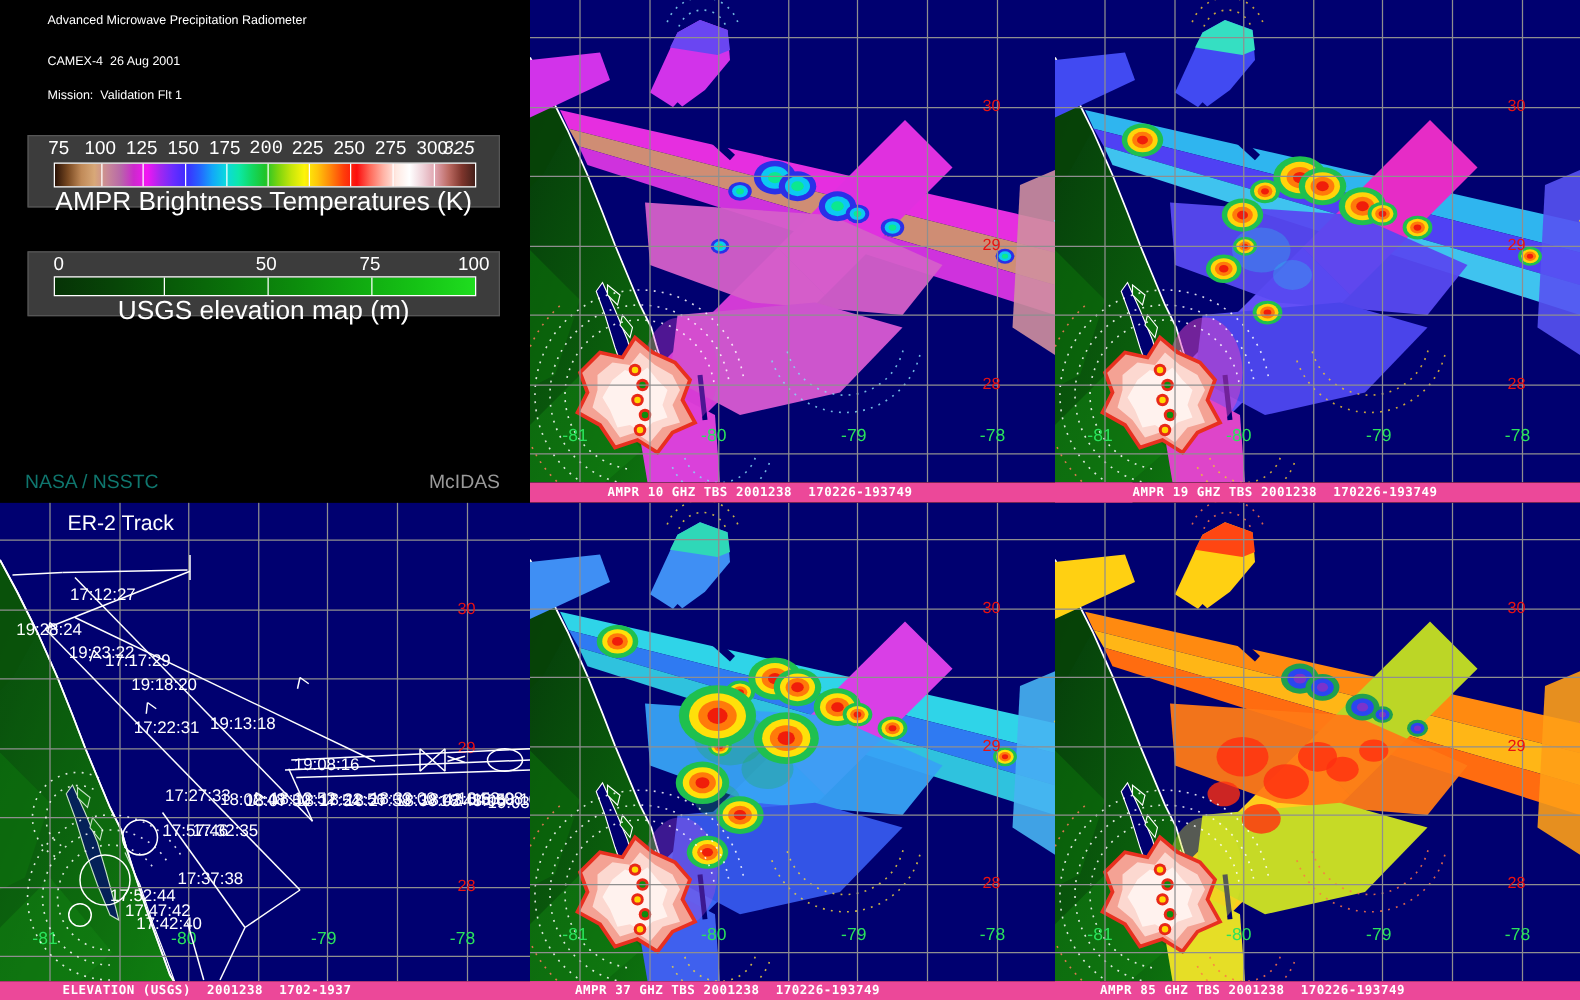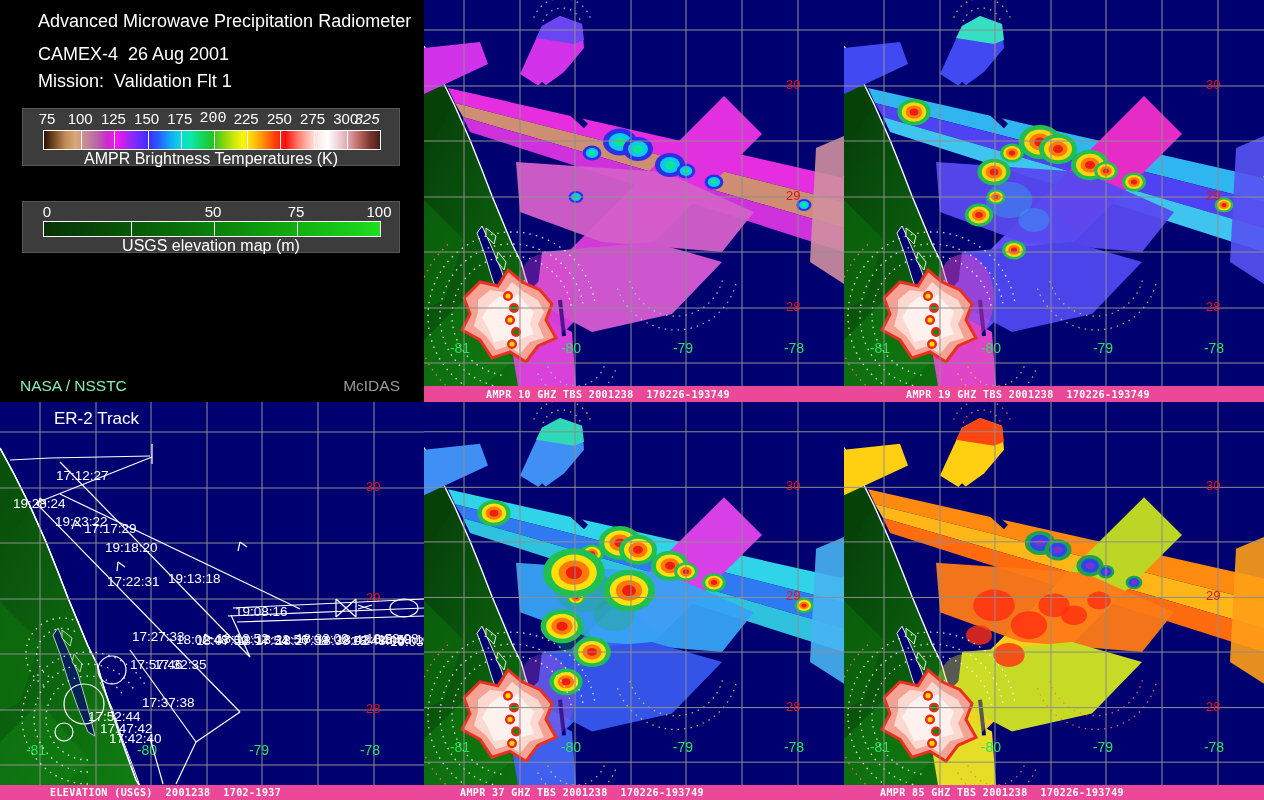--- a/index.html
+++ b/index.html
@@ -4,28 +4,28 @@
 <style>
   html,body{margin:0;padding:0;background:#000;}
   body{width:1264px;height:800px;position:relative;overflow:hidden;
        font-family:"Liberation Sans",sans-serif;-webkit-font-smoothing:none;}
   .cell{position:absolute;overflow:hidden;}
   .mapcell svg{display:block;width:100%;height:100%;}
   .caption{background:#ec4899;color:#fff;font-family:"DejaVu Sans Mono",monospace;
            font-weight:bold;font-size:10px;letter-spacing:.4px;white-space:pre;
            display:flex;align-items:center;}
   #header-panel{background:#000;color:#fff;}
-  .hline{position:absolute;left:38px;font-size:18px;color:#fff;white-space:pre;}
+  .hline{position:absolute;left:38px;font-size:10px;color:#fff;white-space:pre;}
   .scalebox{position:absolute;left:22px;width:378px;background:#3c3c3c;
             border:1px solid #565656;box-sizing:border-box;padding-left:32px;}
   .tickrow{position:absolute;left:0;top:1px;width:100%;height:17px;}
   .tickrow span{position:absolute;transform:translateX(-50%);font-size:15px;color:#fff;}
   .gradbar{position:absolute;left:20px;width:338px;border:1px solid #fff;box-sizing:border-box;}
   .gradbar i{position:absolute;top:0;width:1px;height:100%;background:#fff;}
-  .scalelabel{position:absolute;left:0;width:100%;text-align:center;font-size:16px;color:#fff;}
+  .scalelabel{position:absolute;left:0;width:100%;text-align:center;font-size:21px;color:#fff;}
   .credit{position:absolute;bottom:7px;font-size:15.5px;}
   #er2-title{position:absolute;left:54px;top:7px;font-size:17px;color:#fff;z-index:3;}
   svg text{font-family:"Liberation Sans",sans-serif;}
 </style>
 </head>
 <body>
 
 <div id="header-panel" class="cell" style="left:0;top:0;width:424px;height:402px">
   <div class="hline" style="top:11px">Advanced Microwave Precipitation Radiometer</div>
   <div class="hline" style="top:44px">CAMEX-4  26 Aug 2001</div>
@@ -68,21 +68,21 @@
         <span style="left: 356px;">100</span>
       </div>
     <div class="gradbar" id="el-bar" style="top: 19px; height: 16px; background: linear-gradient(to right, rgb(6, 51, 6), rgb(7, 69, 7), rgb(8, 92, 8), rgb(10, 115, 10), rgb(12, 140, 12), rgb(16, 168, 16), rgb(21, 194, 21), rgb(31, 221, 31));">
         <i style="left: 87px;"></i>
         <i style="left: 170px;"></i>
         <i style="left: 253px;"></i>
       </div>
     <div class="scalelabel" style="top:35px">USGS elevation map (m)</div>
   </div>
 
-  <div class="credit" style="left:20px;color:#86efac">NASA / NSSTC</div>
+  <div class="credit" style="left:20px;color:#0f766e">NASA / NSSTC</div>
   <div class="credit" style="right:24px;color:#9a9a9a">McIDAS</div>
 </div>
 
 <div class="cell mapcell" id="map-10" style="left:424px;top:0;width:420px;height:386px">
     <svg viewBox="0 0 420 386" preserveAspectRatio="none">
       <rect width="420" height="386" fill="#000070"></rect>
       <defs>
         <linearGradient id="lga0" x1="0" y1="0" x2="1" y2="1">
     <stop offset="0" stop-color="#05380a"></stop>
           <stop offset="0.55" stop-color="#0a5c0c"></stop>

